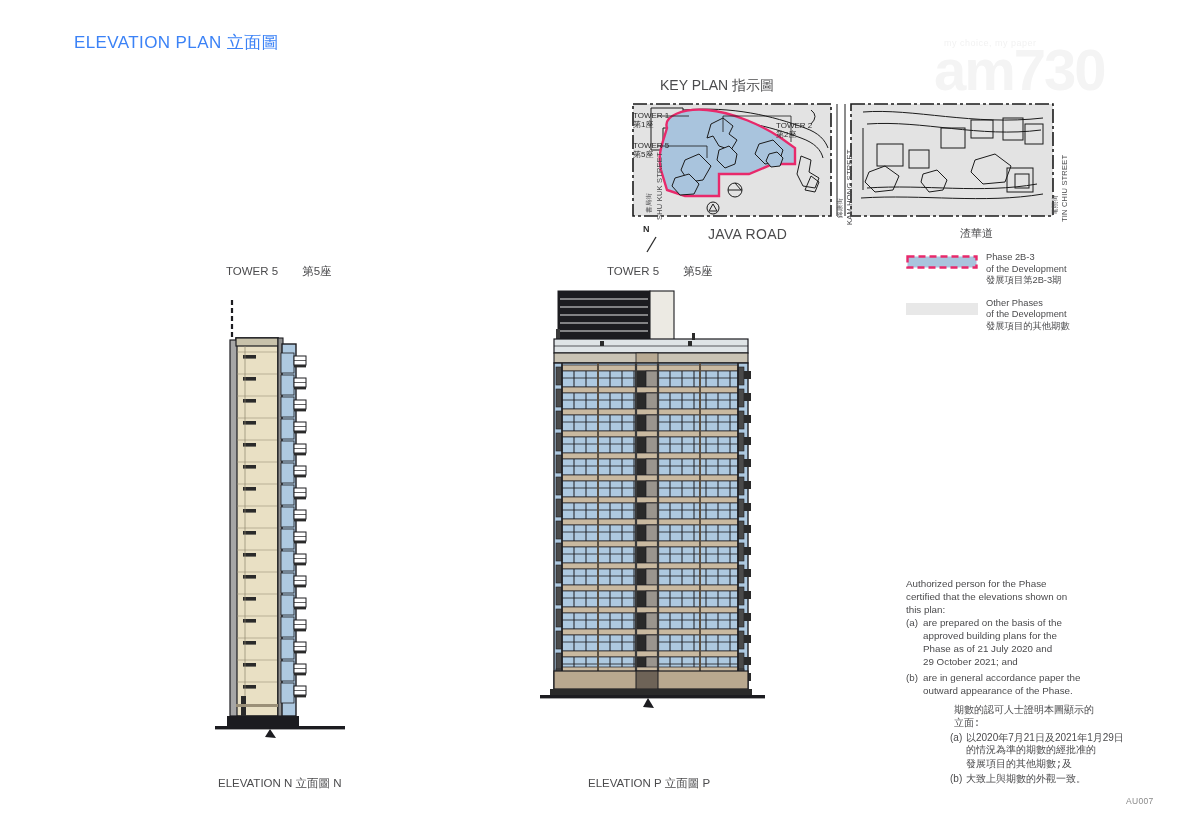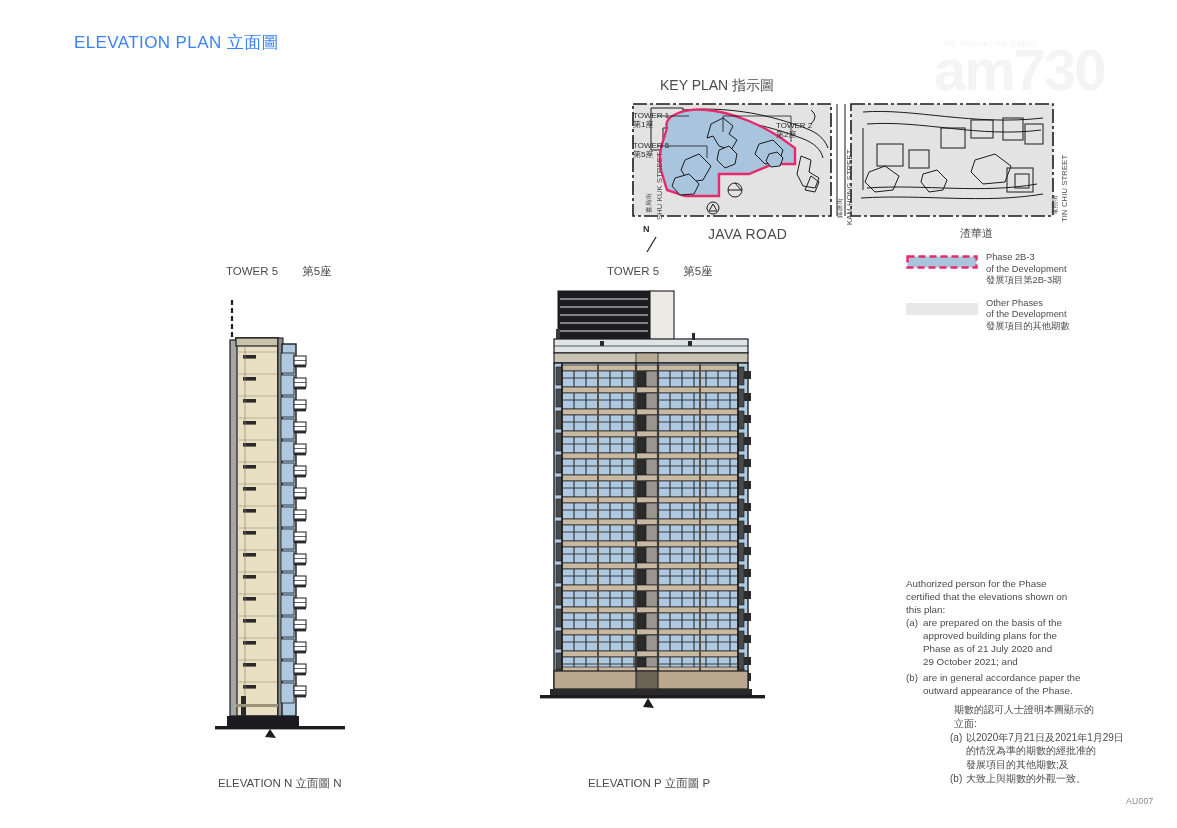--- a/index.html
+++ b/index.html
@@ -163,21 +163,21 @@
   }
   .cert-zh-item {
     position: relative;
     padding-left: 16px;
     font-size: 10px;
     line-height: 1.38;
     color: #4b4b4d;
   }
   .cert-zh-item .mark { position: absolute; left: 0; top: 0; }
   .indent { padding-left: 17px; }
-  .indent-zh { padding-left: 16px; }
+  .indent-zh { padding-left: 16px; font-family: Liberation Mono, monospace; }
 
   
   #page-ref {
     left: 1126px; top: 796px;
     font-size: 8.5px;
     color: #8a8a8a;
     letter-spacing: 0.3px;
   }
 </style>
 </head>
@@ -507,21 +507,21 @@
 
   <div class="cert-item" style="margin-top:4px;">
     <span class="mark">(b)</span>
     <span>are in general accordance paper the</span>
   </div>
   <div class="cert-line indent">outward appearance of the Phase.</div>
 </div>
 
 <div class="abs" id="cert-zh">
   <div class="cert-zh-line" style="padding-left:4px;">期數的認可人士證明本圖顯示的</div>
-  <div class="cert-zh-line" style="padding-left:4px;">立面:</div>
+  <div class="cert-zh-line" style="padding-left:4px;font-family:Liberation Mono, monospace;">立面:</div>
 
   <div class="cert-zh-item">
     <span class="mark">(a)</span>
     <span>以2020年7月21日及2021年1月29日</span>
   </div>
   <div class="cert-zh-line indent-zh">的情況為準的期數的經批准的</div>
   <div class="cert-zh-line indent-zh">發展項目的其他期數;及</div>
 
   <div class="cert-zh-item">
     <span class="mark">(b)</span>

